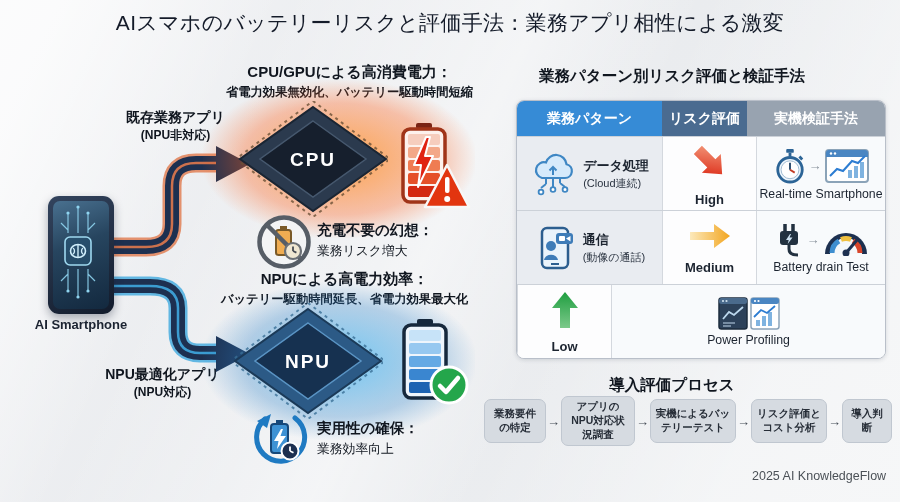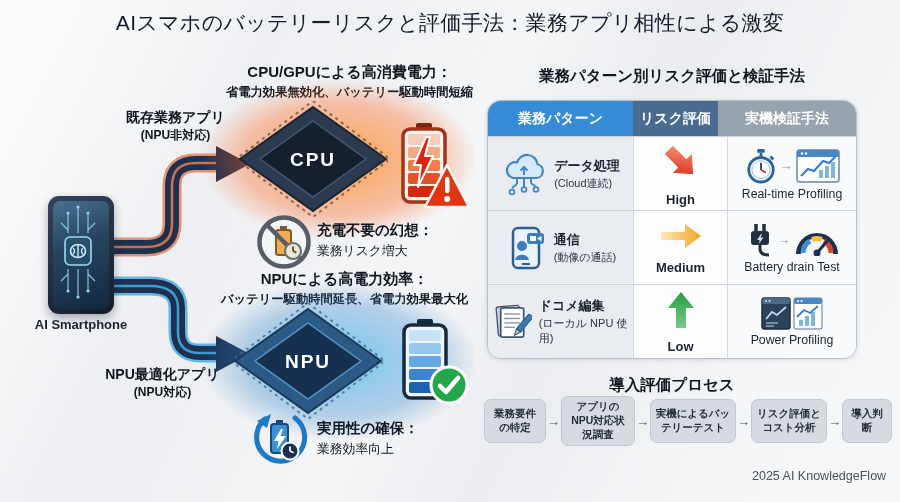--- a/index.html
+++ b/index.html
@@ -41,21 +41,21 @@
 
   .abs{position:absolute;}
   .note{position:absolute;color:#10161f;}
   .note-nc{left:317px;top:221px;}
   .note-pr{left:317px;top:419px;}
   .n1{font-size:14.5px;font-weight:bold;}
   .n2{font-size:12.8px;margin-top:3px;}
 
   
   .panel-title{position:absolute;left:489px;top:66px;width:366px;text-align:center;font-size:15.5px;font-weight:bold;color:#10161f;}
-  .rtable{position:absolute;left:487px;top:100px;width:368px;height:257px;border:1px solid #b9bfc9;border-radius:14px;overflow:hidden;background:#fff;box-shadow:0 1px 4px rgba(30,40,60,.15);}
+  .rtable{position:absolute;left:516px;top:100px;width:368px;height:257px;border:1px solid #b9bfc9;border-radius:8px;overflow:hidden;background:#fff;box-shadow:0 1px 4px rgba(30,40,60,.15);}
   .thead{display:flex;height:35px;}
   .th{display:flex;align-items:center;justify-content:center;color:#fff;font-weight:bold;font-size:14px;}
   .th1{width:145px;background:#368bd6;}
   .th2{width:85px;background:#4a6b90;}
   .th3{flex:1;background:#98a3b0;}
   .tr{display:flex;height:73px;border-top:1px solid #ccd1d8;}
   .td{display:flex;align-items:center;justify-content:center;box-sizing:border-box;}
   .td-pattern{width:145px;background:#e9ecf1;gap:7px;padding:12px 3px;}
   .td-risk{width:95px;background:#fdfdfe;flex-direction:column;gap:1px;border-left:1px solid #d4d8de;border-right:1px solid #d4d8de;}
   .td-method{flex:1;background:#f8fafc;flex-direction:column;gap:2px;}
@@ -261,21 +261,21 @@
             <rect x="1" y="1" width="42" height="32" rx="3" fill="#fff" stroke="#8ba3b8" stroke-width="2"></rect>
             <path d="M1 8 h42 v-4 a3 3 0 0 0 -3 -3 h-36 a3 3 0 0 0 -3 3 Z" fill="#4a86c2"></path>
             <circle cx="6" cy="4.5" r="1.2" fill="#fff"></circle>
               <circle cx="10" cy="4.5" r="1.2" fill="#fff"></circle>
             <rect x="23" y="21" width="4" height="8" fill="#7fb3e0"></rect>
             <rect x="29" y="17" width="4" height="12" fill="#7fb3e0"></rect>
             <rect x="35" y="13" width="4" height="16" fill="#7fb3e0"></rect>
             <polyline points="5,27 12,20 18,22 27,12 33,14 40,7" fill="none" stroke="#2d7dd2" stroke-width="2"></polyline>
           </svg>
         </div>
-        <div class="mlabel">Real-time Profiling</div>
+        <div class="mlabel">Real-time Smartphone</div>
       </div>
     </div>
 
     <div class="tr">
       <div class="td td-pattern">
         <svg width="42" height="46" viewBox="0 0 42 46">
           <rect x="8" y="3" width="26" height="40" rx="5" fill="#eaf3fb" stroke="#2c5e8f" stroke-width="2.5"></rect>
           <circle cx="17" cy="21" r="5" fill="#3e7cb8"></circle>
           <path d="M10 35 c1.5-7 12.5-7 14 0 Z" fill="#3e7cb8"></path>
           <rect x="22" y="8" width="17" height="11" rx="3" fill="#3e7cb8"></rect>
@@ -318,40 +318,20 @@
             <path d="M30,17 A14,14 0 0 1 37,29" stroke="#d8452a" stroke-width="5" fill="none"></path>
             <line x1="23" y1="29" x2="34" y2="16" stroke="#1d3050" stroke-width="3"></line>
             <circle cx="23" cy="29" r="3.5" fill="#1d3050"></circle>
           </svg>
         </div>
         <div class="mlabel">Battery drain Test</div>
       </div>
     </div>
 
     <div class="tr">
-      <div class="td td-pattern">
-        <svg width="46" height="46" viewBox="0 0 46 46">
-          <rect x="7" y="5" width="26" height="33" rx="2" fill="#c9d6e4" stroke="#44566b" stroke-width="1.5" transform="rotate(-5 20 21)"></rect>
-          <rect x="11" y="7" width="26" height="33" rx="2" fill="#fff" stroke="#44566b" stroke-width="2"></rect>
-          <g stroke="#8a97a6" stroke-width="1.6">
-            <line x1="15" y1="14" x2="33" y2="14"></line>
-              <line x1="15" y1="19" x2="33" y2="19"></line>
-            <line x1="15" y1="24" x2="33" y2="24"></line>
-              <line x1="15" y1="29" x2="27" y2="29"></line>
-          </g>
-          <g transform="rotate(40 35 28)">
-            <rect x="32" y="12" width="6" height="22" rx="1" fill="#3e7cb8" stroke="#2a5580" stroke-width="1.2"></rect>
-            <polygon points="32,34 38,34 35,41" fill="#e8c27a" stroke="#2a5580" stroke-width="1.2"></polygon>
-          </g>
-        </svg>
-        <div class="ptxt">
-          <div class="ptitle">ドコメ編集</div>
-          <div class="psub">(ローカル NPU 使用)</div>
-        </div>
-      </div>
       <div class="td td-risk">
         <svg width="30" height="40" viewBox="0 0 30 40">
           <defs>
               <linearGradient id="gl" x1="0" y1="1" x2="0" y2="0">
             <stop offset="0" stop-color="#7cc98a"></stop>
                 <stop offset="1" stop-color="#1f9e40"></stop>
               </linearGradient>
             </defs>
           <polygon points="15,2 28,18 20,18 20,38 10,38 10,18 2,18" fill="url(#gl)"></polygon>
         </svg>

